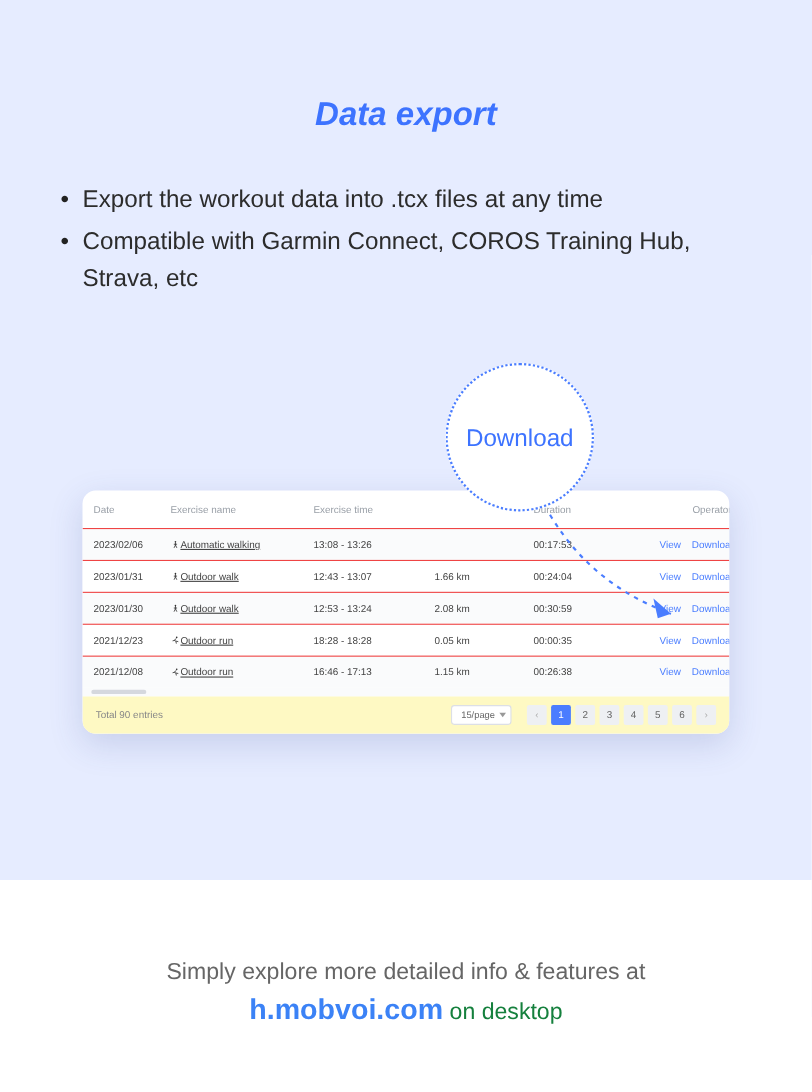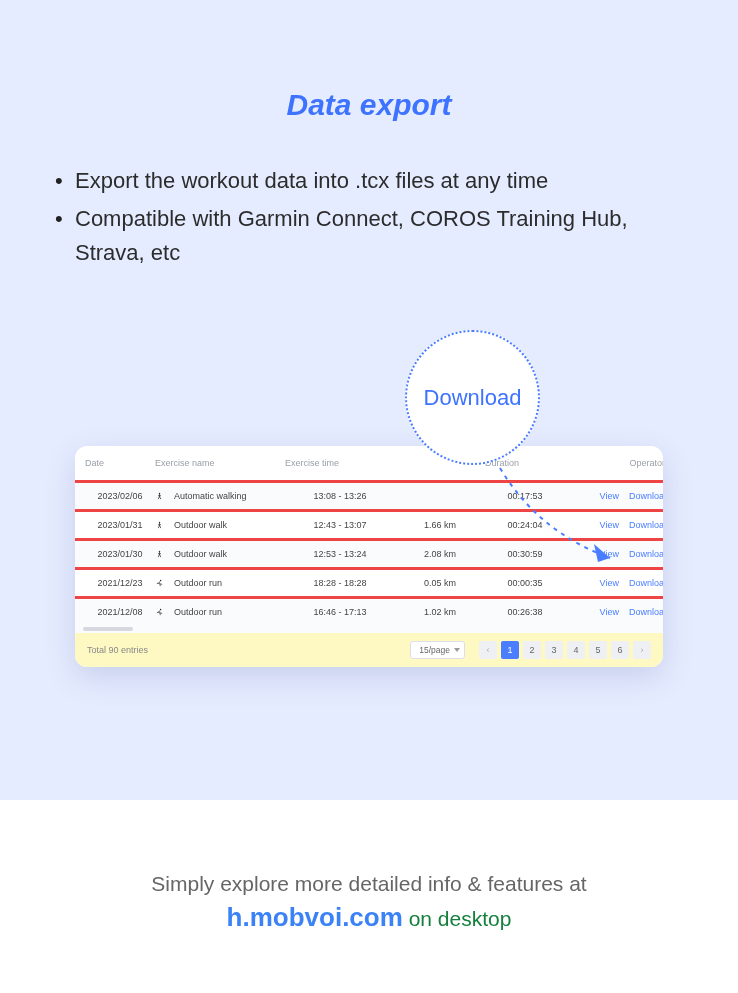--- a/index.html
+++ b/index.html
@@ -96,26 +96,25 @@
     padding: 0 10px;
   }
   .thead {
     height: 34px;
     color: #9aa0a8;
     font-size: 9px;
   }
   .thead .op { text-align: right; padding-right: 8px; }
   .trow {
     height: 29px;
-    border-top: 3px solid #ef4444;
-    text-align: center;
+    border-top: 1px solid #ef4444;
   }
   .trow:nth-child(odd) { background: #fafbfc; }
   .trow:nth-child(even) { background: #fff; }
-  .exname { display: flex; align-items: center; gap: 10px; }
+  .exname { display: flex; align-items: center; gap: 0; text-decoration: underline; }
   .exicon { width: 9px; height: 9px; display:inline-block; }
   .ops { display: flex; justify-content: flex-end; gap: 10px; padding-right: 4px;}
   .ops span { color: #4a7dff; }
   .scrollbar {
     height: 8px;
     background: #fafbfc;
     position: relative;
   }
   .scrollbar::before{
     content:"";
@@ -277,21 +276,21 @@
         <div class="trow">
           <div class="col-date">2021/12/08</div>
           <div class="exname">
             <span class="exicon"><svg viewBox="0 0 24 24" width="9" height="9">
                 <circle cx="15" cy="4" r="2" fill="#333"></circle>
                 <path d="M13 7l-3 4 3 2 1 5M10 11l-4 1M14 13l4 1" stroke="#333" stroke-width="2" fill="none" stroke-linecap="round"></path>
               </svg></span>
             <span>Outdoor run</span>
           </div>
           <div>16:46 - 17:13</div>
-          <div class="col-dist">1.02 km</div>
+          <div class="col-dist">1.15 km</div>
           <div class="col-dur">00:26:38</div>
           <div class="ops">
             <span>View</span>
             <span>Download</span>
           </div>
         </div>
       </div>
     <div class="scrollbar"></div>
     <div class="tfoot">
       <div>Total 90 entries</div>

